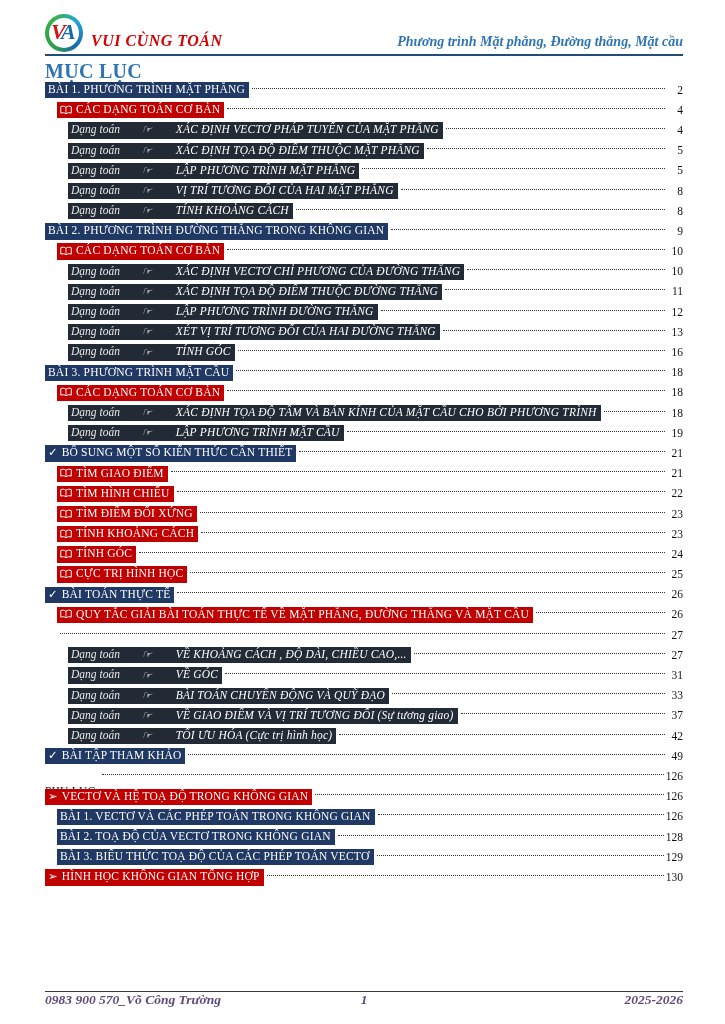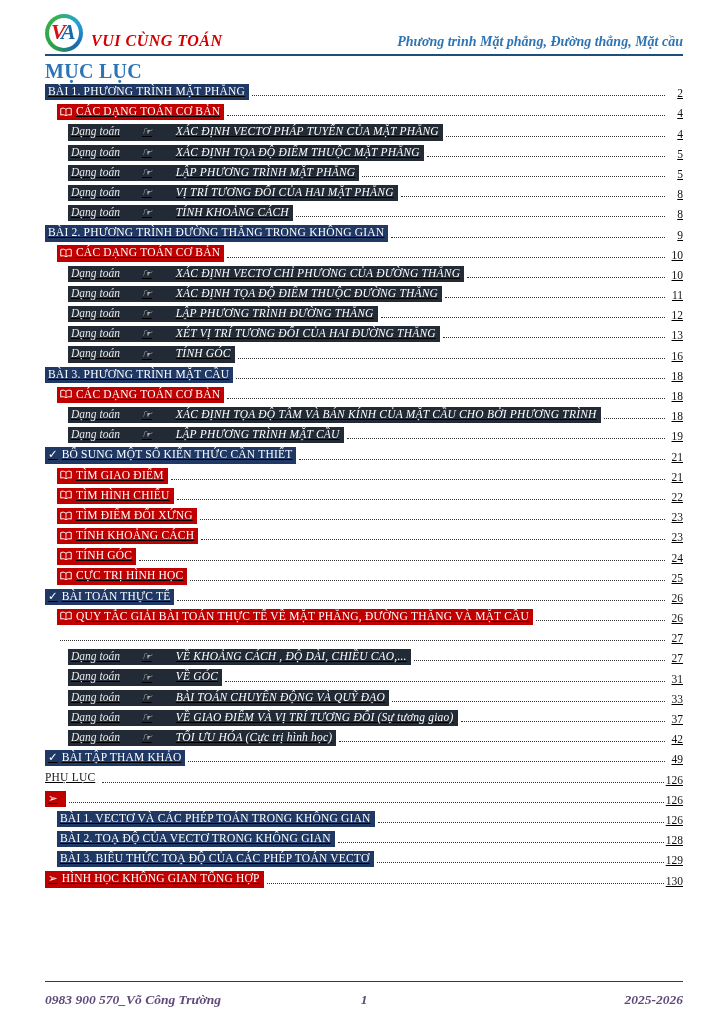--- a/index.html
+++ b/index.html
@@ -42,21 +42,21 @@
   }
   
   .toc-heading{
     position:absolute; top:60px; left:45px; color:var(--blue); font-weight:bold;
     font-size:20px; letter-spacing:.3px;
   }
   .toc{
     position:absolute; top:80px; left:45px; right:42px;
     display:flex; flex-direction:column;
   }
-  .row{ display:flex; align-items:flex-end; height:20.2px;text-decoration:underline; }
+  .row{ display:flex; align-items:center; height:20.2px; }
   .row .indent-sp{flex:0 0 auto;}
   .indent-0 .indent-sp{width:0;}
   .indent-1 .indent-sp{width:12px;}
   .indent-2 .indent-sp{width:23px;}
   .chip{
     display:inline-flex; align-items:center; padding:1px 4px 2px 3px;
     font-size:11.5px; line-height:1.15; white-space:nowrap; color:#fff;
   }
   .chip .icon{display:inline-flex; align-items:center; margin-right:4px;}
   .chip .prefix{font-style:italic; color:#e8e8e8; margin-right:3px;}
@@ -72,21 +72,21 @@
     flex:1 1 auto; border-bottom:1.6px dotted var(--leader);
     margin:0 2px 4px 3px; min-width:8px;
   }
   .page-num{
     flex:0 0 auto; font-size:11.5px; color:#111; min-width:16px; text-align:right;
     padding-bottom:1px;
   }
   
   .footer{
     position:absolute; left:45px; right:42px; bottom:16px;
-    border-top:1.6px solid #3a3a3a; padding-top:10px;
+    border-top:1.6px solid #3a3a3a; padding-top:0;
     display:flex; align-items:baseline;
     color:var(--purple); font-style:italic; font-weight:bold; font-size:13.5px;margin-top:29px;
   }
   .footer .f-left{flex:1; text-align:left;}
   .footer .f-center{flex:0 0 auto; text-align:center;}
   .footer .f-right{flex:1; text-align:right;}
 </style>
 </head>
 <body>
 
@@ -512,20 +512,21 @@
       <span class="label">PHỤ LỤC</span>
     </span>
     <span class="leader"></span>
     <span class="page-num">126</span>
   </div>
       <div class="row style-red-arrow indent-0">
     <span class="indent-sp"></span>
     <span class="chip">
       <span class="icon">➢</span>
 
+      <span class="label">VECTƠ VÀ HỆ TOẠ ĐỘ TRONG KHÔNG GIAN</span>
     </span>
     <span class="leader"></span>
     <span class="page-num">126</span>
   </div>
       <div class="row style-navy indent-1">
     <span class="indent-sp"></span>
     <span class="chip">
 
       <span class="label">BÀI 1. VECTƠ VÀ CÁC PHÉP TOÁN TRONG KHÔNG GIAN</span>
     </span>

